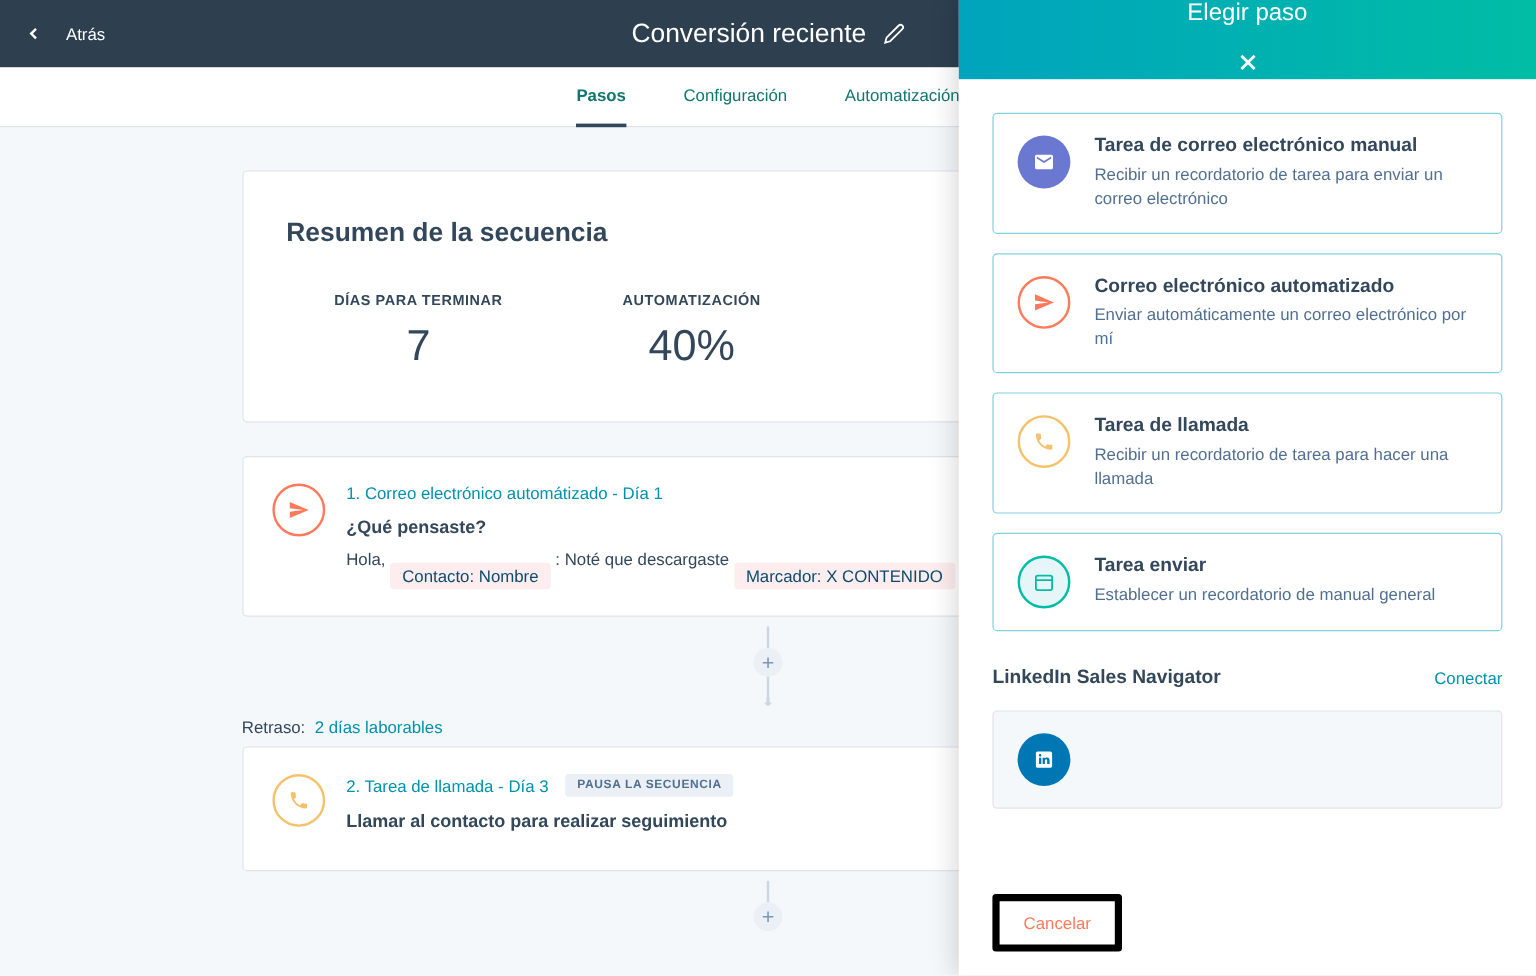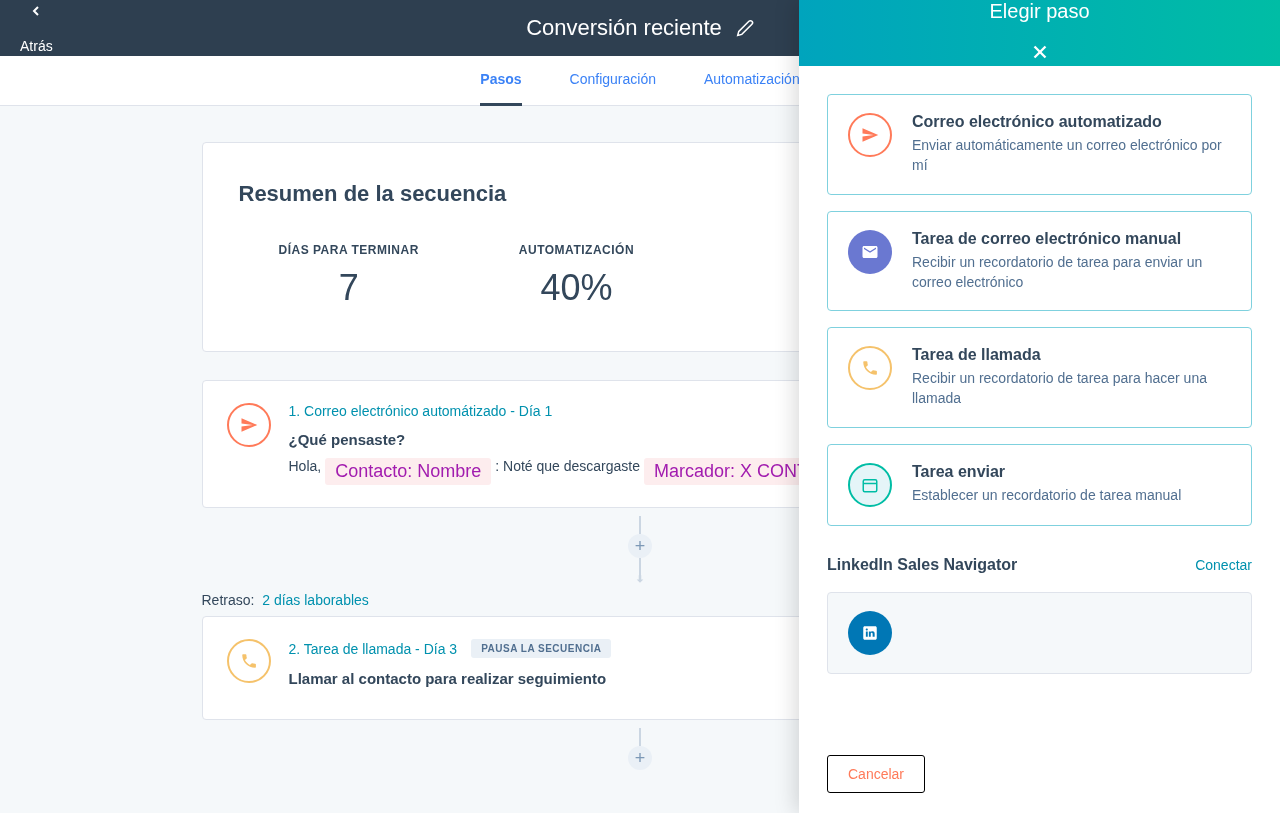--- a/index.html
+++ b/index.html
@@ -1,26 +1,26 @@
 <!DOCTYPE html>
 <html><head>
 <meta charset="utf-8">
 <style>
 * { margin: 0; padding: 0; box-sizing: border-box; }
 body { font-family: -apple-system, BlinkMacSystemFont, "Segoe UI", Helvetica, Arial, sans-serif; background: #f5f8fa; color: #33475b; overflow: hidden; width: 1280px; height: 813px; position: relative; }
 
 .topbar { background: #2e3f50; height: 56px; display: flex; align-items: center; padding: 0 20px; position: relative; }
-.back-btn { display: flex; align-items: center; color: #fff; font-size: 14px; font-weight: 500; background: none; border: none; cursor: pointer; gap: 19px; flex-direction: column; }
+.back-btn { display: flex; align-items: center; color: #fff; font-size: 14px; font-weight: 500; background: none; border: none; cursor: pointer; gap: 19px; }
 .back-btn svg { width: 16px; height: 16px; }
 .title-wrap { position: absolute; left: 50%; transform: translateX(-50%); display: flex; align-items: center; gap: 14px; }
 .page-title { color: #fff; font-size: 22px; font-weight: 500; }
 .edit-icon { width: 18px; height: 18px; color: #fff; cursor: pointer; }
 
 .tabs { background: #fff; height: 50px; display: flex; align-items: center; justify-content: center; gap: 48px; border-bottom: 1px solid #dfe3eb; }
-.tab { font-size: 14px; color: #3b82f6; height: 50px; display: flex; align-items: center; cursor: pointer; border-bottom: 3px solid transparent; font-weight: 400; }
+.tab { font-size: 14px; color: #0f766e; height: 50px; display: flex; align-items: center; cursor: pointer; border-bottom: 3px solid transparent; font-weight: 400; }
 .tab.active { font-weight: 600; border-bottom-color: #33475b; }
 
 .main { padding: 36px 0 0 0; height: calc(813px - 56px - 50px); overflow: hidden; }
 .container { max-width: 925px; margin: 0 auto; padding: 0 24px; }
 
 .summary-card { background: #fff; border: 1px solid #dfe3eb; border-radius: 4px; padding: 38px 36px 42px; margin-bottom: 28px; }
 .summary-title { font-size: 22px; font-weight: 600; color: #33475b; margin-bottom: 36px; }
 .stats { display: flex; gap: 100px; padding-left: 40px; }
 .stat { text-align: center; }
 .stat-label { font-size: 12px; font-weight: 600; letter-spacing: 0.5px; color: #33475b; margin-bottom: 10px; }
@@ -29,21 +29,21 @@
 .step-card { background: #fff; border: 1px solid #dfe3eb; border-radius: 4px; padding: 22px 24px; margin-bottom: 0; }
 .step-header { display: flex; gap: 18px; }
 .step-icon { width: 44px; height: 44px; border-radius: 50%; border: 2px solid; display: flex; align-items: center; justify-content: center; flex-shrink: 0; }
 .step-icon.orange { border-color: #ff7a59; color: #ff7a59; }
 .step-icon.yellow { border-color: #f5c26b; color: #f5c26b; }
 .step-icon svg { width: 18px; height: 18px; }
 .step-body { flex: 1; }
 .step-meta { color: #0091ae; font-size: 14px; margin-bottom: 12px; display: flex; align-items: center; gap: 14px; }
 .step-subject { font-weight: 600; font-size: 15px; color: #33475b; margin-bottom: 10px; }
 .step-content { font-size: 14px; color: #33475b; display: flex; align-items: flex-start; flex-wrap: wrap; gap: 4px; }
-.token { background: #fdedee; color: #a21caf; padding: 3px 10px; border-radius: 3px; font-size: 18px; }
+.token { background: #fdedee; color: #0c4a6e; padding: 3px 10px; border-radius: 3px; font-size: 14px; margin-top: 11px; }
 .pause-badge { background: #eaf0f6; color: #516f90; font-size: 10px; font-weight: 600; letter-spacing: 0.5px; padding: 4px 10px; border-radius: 3px; }
 
 .connector { display: flex; flex-direction: column; align-items: center; padding: 8px 0; }
 .line { width: 2px; height: 18px; background: #cbd6e2; }
 .add-circle { width: 24px; height: 24px; border-radius: 50%; background: #eaf0f6; color: #7c98b6; display: flex; align-items: center; justify-content: center; font-size: 18px; cursor: pointer; }
 .arrow-down { color: #cbd6e2; margin-top: -2px; }
 
 .delay-label { font-size: 14px; color: #33475b; margin-bottom: 8px; }
 .delay-value { color: #0091ae; }
 
@@ -68,21 +68,21 @@
 .opt-desc { font-size: 14px; color: #516f90; line-height: 1.45; }
 
 .section-head { display: flex; justify-content: space-between; align-items: center; margin: 30px 0 18px; }
 .section-title { font-size: 16px; font-weight: 600; color: #33475b; }
 .connect-link { color: #0091ae; font-size: 14px; font-weight: 500; cursor: pointer; }
 
 .option.disabled { background: #f5f8fa; border-color: #dfe3eb; cursor: default; }
 .option.disabled .opt-title, .option.disabled .opt-desc { color: #99acc2; }
 
 .drawer-footer { padding: 20px 28px; border-top: 0; }
-.cancel-btn { background: #fff; border: 1px solid #000000; color: #ff7a59; padding: 10px 20px; border-radius: 3px; font-size: 14px; font-weight: 500; cursor: pointer; }
+.cancel-btn { background: #fff; border: 6px solid #000000; color: #ff7a59; padding: 10px 20px; border-radius: 3px; font-size: 14px; font-weight: 500; cursor: pointer; }
 </style>
 </head>
 <body>
 
 <div class="topbar">
   <button class="back-btn">
     <svg viewBox="0 0 24 24" fill="none" stroke="currentColor" stroke-width="3">
         <polyline points="15 18 9 12 15 6"></polyline>
       </svg>
     <span>Atrás</span>
@@ -185,40 +185,40 @@
       <svg viewBox="0 0 24 24" fill="none" stroke="currentColor" stroke-width="2.5">
           <line x1="18" y1="6" x2="6" y2="18"></line>
           <line x1="6" y1="6" x2="18" y2="18"></line>
         </svg>
     </button>
   </div>
 
   <div class="drawer-body">
 
     <div class="option">
+      <div class="opt-icon o-purple">
+          <svg viewBox="0 0 24 24" fill="currentColor">
+            <path d="M20 4H4c-1.1 0-2 .9-2 2v12c0 1.1.9 2 2 2h16c1.1 0 2-.9 2-2V6c0-1.1-.9-2-2-2zm0 4l-8 5-8-5V6l8 5 8-5v2z"></path>
+          </svg>
+        </div>
+      <div class="opt-text">
+        <div class="opt-title">Tarea de correo electrónico manual</div>
+        <div class="opt-desc">Recibir un recordatorio de tarea para enviar un correo electrónico</div>
+      </div>
+    </div>
+
+    <div class="option">
       <div class="opt-icon o-orange">
           <svg viewBox="0 0 24 24" fill="currentColor">
             <path d="M2 21l21-9L2 3v7l15 2-15 2v7z"></path>
           </svg>
         </div>
       <div class="opt-text">
         <div class="opt-title">Correo electrónico automatizado</div>
         <div class="opt-desc">Enviar automáticamente un correo electrónico por mí</div>
-      </div>
-    </div>
-
-    <div class="option">
-      <div class="opt-icon o-purple">
-          <svg viewBox="0 0 24 24" fill="currentColor">
-            <path d="M20 4H4c-1.1 0-2 .9-2 2v12c0 1.1.9 2 2 2h16c1.1 0 2-.9 2-2V6c0-1.1-.9-2-2-2zm0 4l-8 5-8-5V6l8 5 8-5v2z"></path>
-          </svg>
-        </div>
-      <div class="opt-text">
-        <div class="opt-title">Tarea de correo electrónico manual</div>
-        <div class="opt-desc">Recibir un recordatorio de tarea para enviar un correo electrónico</div>
       </div>
     </div>
 
     <div class="option">
       <div class="opt-icon o-yellow">
           <svg viewBox="0 0 24 24" fill="currentColor">
             <path d="M6.6 10.8c1.4 2.8 3.8 5.2 6.6 6.6l2.2-2.2c.3-.3.7-.4 1-.2 1.2.4 2.5.6 3.8.6.6 0 1 .4 1 1V20c0 .6-.4 1-1 1C10.6 21 3 13.4 3 4c0-.6.4-1 1-1h3.5c.6 0 1 .4 1 1 0 1.3.2 2.6.6 3.8.1.4 0 .8-.3 1l-2.2 2z"></path>
           </svg>
         </div>
       <div class="opt-text">
@@ -229,21 +229,21 @@
 
     <div class="option">
       <div class="opt-icon o-teal">
           <svg viewBox="0 0 24 24" fill="none" stroke="currentColor" stroke-width="2">
             <rect x="3" y="5" width="18" height="16" rx="2"></rect>
             <line x1="3" y1="10" x2="21" y2="10"></line>
           </svg>
         </div>
       <div class="opt-text">
         <div class="opt-title">Tarea enviar</div>
-        <div class="opt-desc">Establecer un recordatorio de tarea manual</div>
+        <div class="opt-desc">Establecer un recordatorio de manual general</div>
       </div>
     </div>
 
     <div class="section-head">
       <span class="section-title">LinkedIn Sales Navigator</span>
       <span class="connect-link">Conectar</span>
     </div>
 
     <div class="option disabled">
       <div class="opt-icon o-blue">

